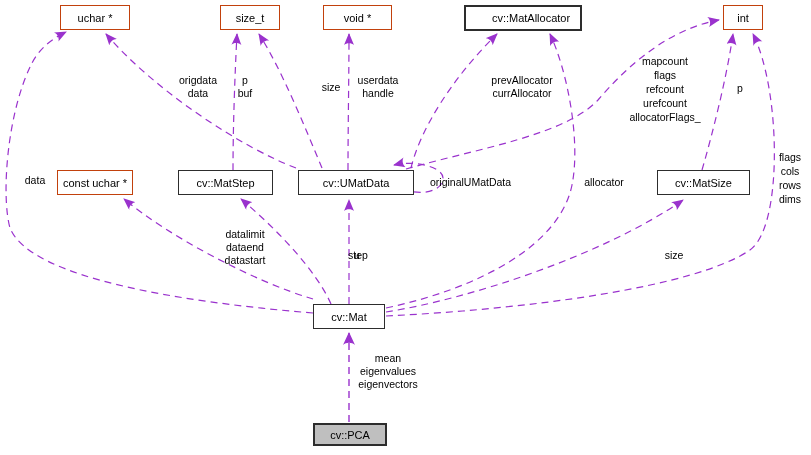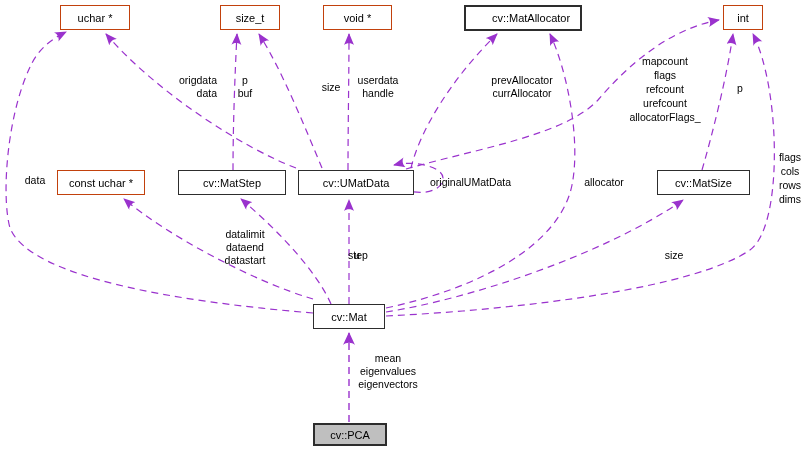--- a/index.html
+++ b/index.html
@@ -56,31 +56,31 @@
     <path class="edge" d="M 402 189 C 424 197, 443 190, 443 178 C 443 167, 415 160, 394 165" marker-end="url(#arrow)"></path>
     <path class="edge thick" d="M 349 422 L 349 333" marker-end="url(#arrowBig)"></path>
   </svg>
 
   <div class="node" style="left:60px;top:5px;width:70px;height:25px;">uchar *</div>
   <div class="node" style="left:220px;top:5px;width:60px;height:25px;">size_t</div>
   <div class="node" style="left:323px;top:5px;width:69px;height:25px;">void *</div>
   <div class="node cls bold" style="left:464px;top:5px;width:118px;height:26px;">cv::MatAllocator</div>
   <div class="node" style="left:723px;top:5px;width:40px;height:25px;">int</div>
 
-  <div class="node" style="left:57px;top:170px;width:88px;height:25px;">const uchar *</div>
-  <div class="node cls" style="left:178px;top:170px;width:108px;height:25px;">cv::MatStep</div>
+  <div class="node" style="left:57px;top:170px;width:76px;height:25px;">const uchar *</div>
+  <div class="node cls" style="left:178px;top:170px;width:95px;height:25px;">cv::MatStep</div>
   <div class="node cls" style="left:298px;top:170px;width:116px;height:25px;">cv::UMatData</div>
   <div class="node cls" style="left:657px;top:170px;width:93px;height:25px;">cv::MatSize</div>
 
   <div class="node cls" style="left:313px;top:304px;width:72px;height:25px;">cv::Mat</div>
 
   <div class="node main" style="left:313px;top:423px;width:74px;height:23px;text-align:right;">cv::PCA</div>
 
   <div class="elabel" style="left:35px;top:174px;">data</div>
-  <div class="elabel" style="left:198px;top:74px;text-align:right;">origdata
+  <div class="elabel" style="left:198px;top:74px;">origdata
 data</div>
   <div class="elabel" style="left:245px;top:74px;">p
 buf</div>
   <div class="elabel" style="left:331px;top:81px;">size</div>
   <div class="elabel" style="left:378px;top:74px;">userdata
 handle</div>
   <div class="elabel" style="left:522px;top:74px;">prevAllocator
 currAllocator</div>
   <div class="elabel lh14" style="left:665px;top:54px;">mapcount
 flags

